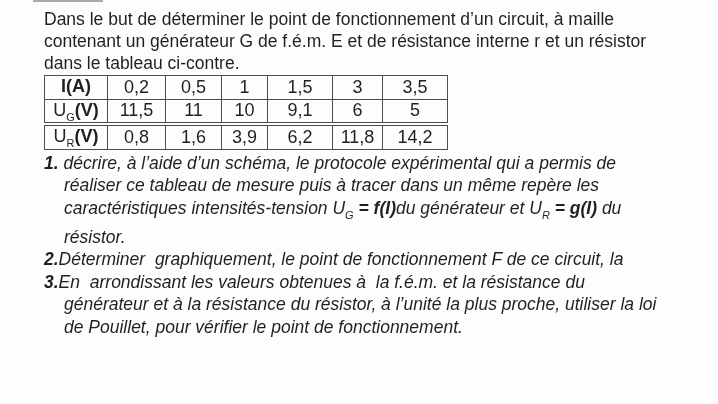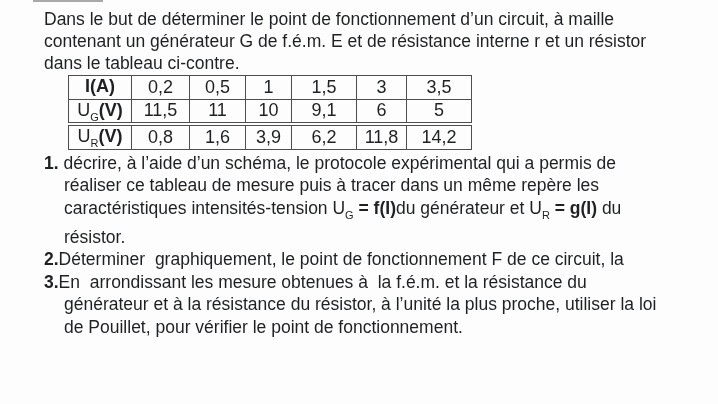--- a/index.html
+++ b/index.html
@@ -20,21 +20,21 @@
     background: #a9a9a9;
   }
   .content { padding: 8px 14px 0 44px; }
 
   .para-line {
     font-size: 17.5px;
     line-height: 22px;
     white-space: pre;
   }
 
-  .table-block { margin-top: 1px; margin-left: 24px; }
+  .table-block { margin-top: 1px; }
   table {
     border-collapse: collapse;
     table-layout: fixed;
   }
   td {
     border: 1px solid #4e4e4e;
     height: 22px;
     text-align: center;
     vertical-align: middle;
     font-size: 18px;
@@ -45,20 +45,21 @@
   td.hdr b { font-weight: bold; }
   sub { font-size: 11px; }
   .row3-table { margin-top: 2px; }
 
   .questions { margin-top: 2px; }
   .qline {
     font-size: 17.5px;
     line-height: 22.5px;
     white-space: pre;
     padding-left: 20px;
+    font-style: italic;
   }
   .qline.first { padding-left: 0; }
   .qnum { font-weight: bold; }
   .qbold { font-weight: bold; text-align: center; }
 </style>
 </head>
 <body>
 
 <div class="top-fragment"></div>
 
@@ -133,19 +134,19 @@
       <div class="qline">réaliser ce tableau de mesure puis à tracer dans un même repère les</div>
       <div class="qline"><span>caractéristiques intensités-tension U</span><sub>G</sub><span class="qbold"> = f(I)</span><span>du générateur et U</span><sub>R</sub><span class="qbold"> = g(I)</span><span> du</span></div>
       <div class="qline">résistor.</div>
     </div>
 
     <div>
       <div class="qline first"><b class="qnum">2.</b><span>Déterminer  graphiquement, le point de fonctionnement F de ce circuit, la</span></div>
     </div>
 
     <div>
-      <div class="qline first"><b class="qnum">3.</b><span>En  arrondissant les mesure obtenues à  la f.é.m. et la résistance du</span></div>
+      <div class="qline first"><b class="qnum">3.</b><span>En  arrondissant les valeurs obtenues à  la f.é.m. et la résistance du</span></div>
       <div class="qline">générateur et à la résistance du résistor, à l’unité la plus proche, utiliser la loi</div>
       <div class="qline">de Pouillet, pour vérifier le point de fonctionnement.</div>
     </div>
 
   </div>
 </div>
 
 </body></html>

